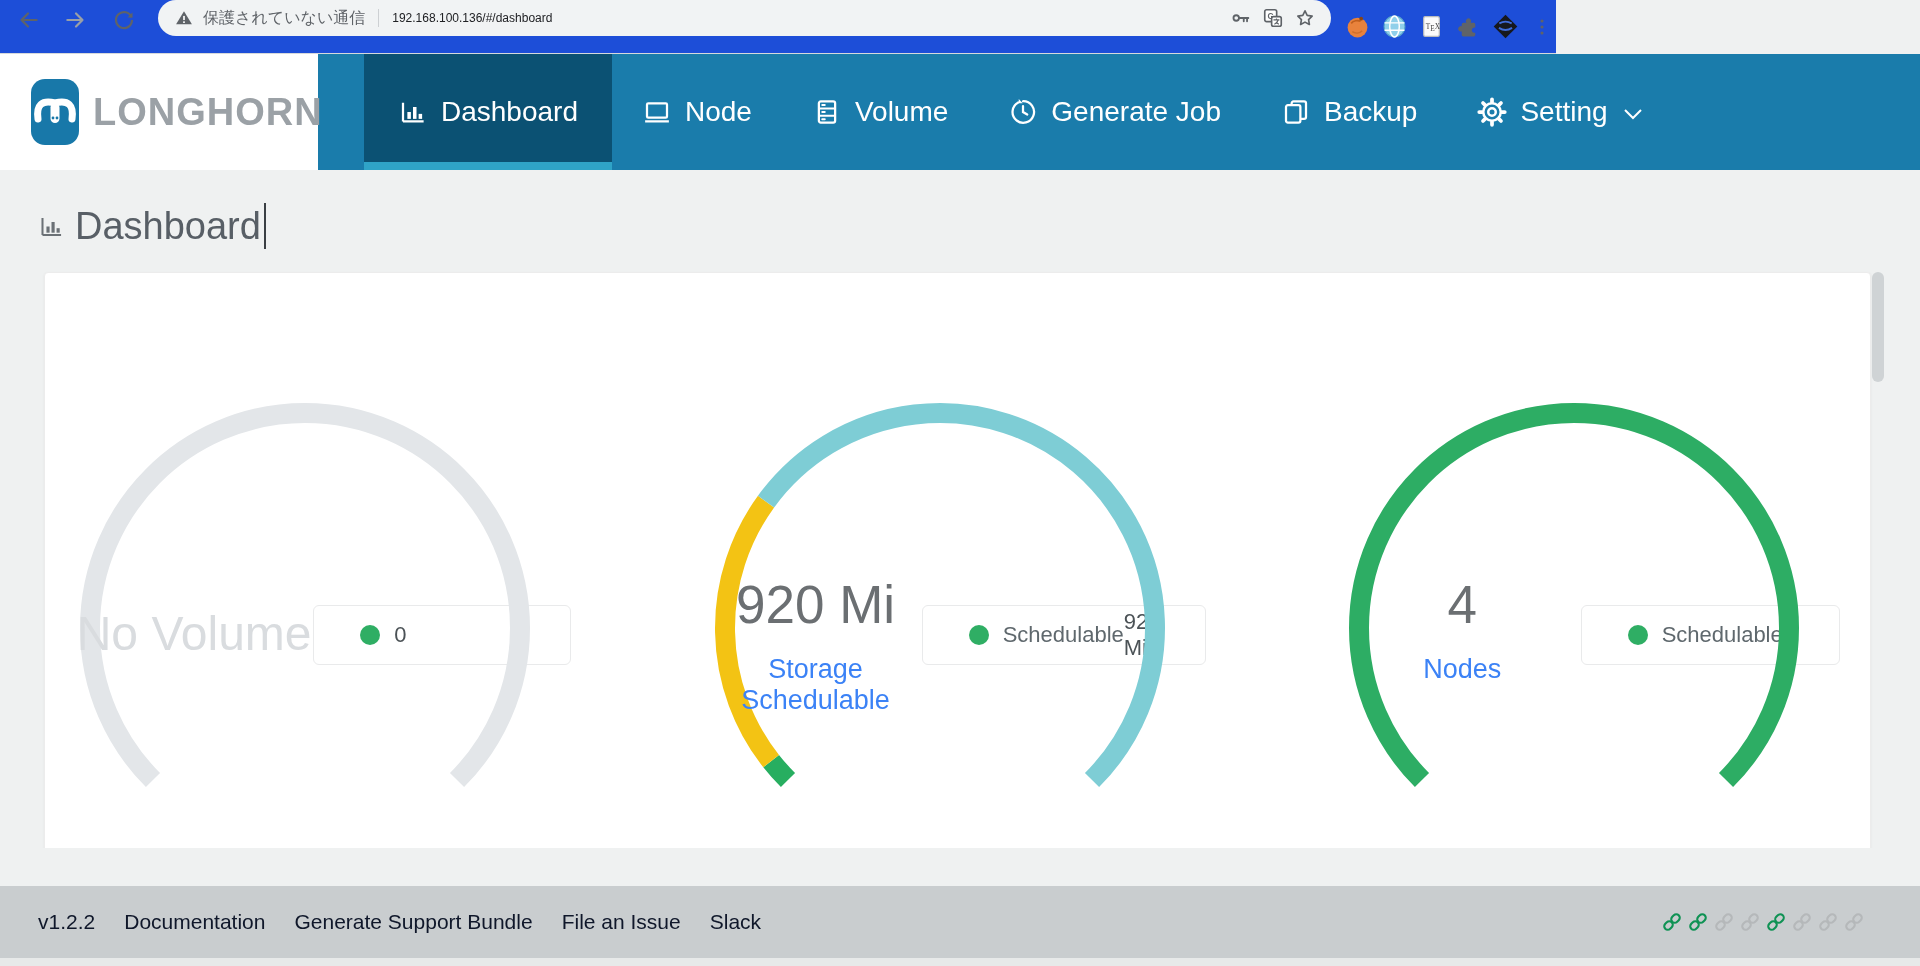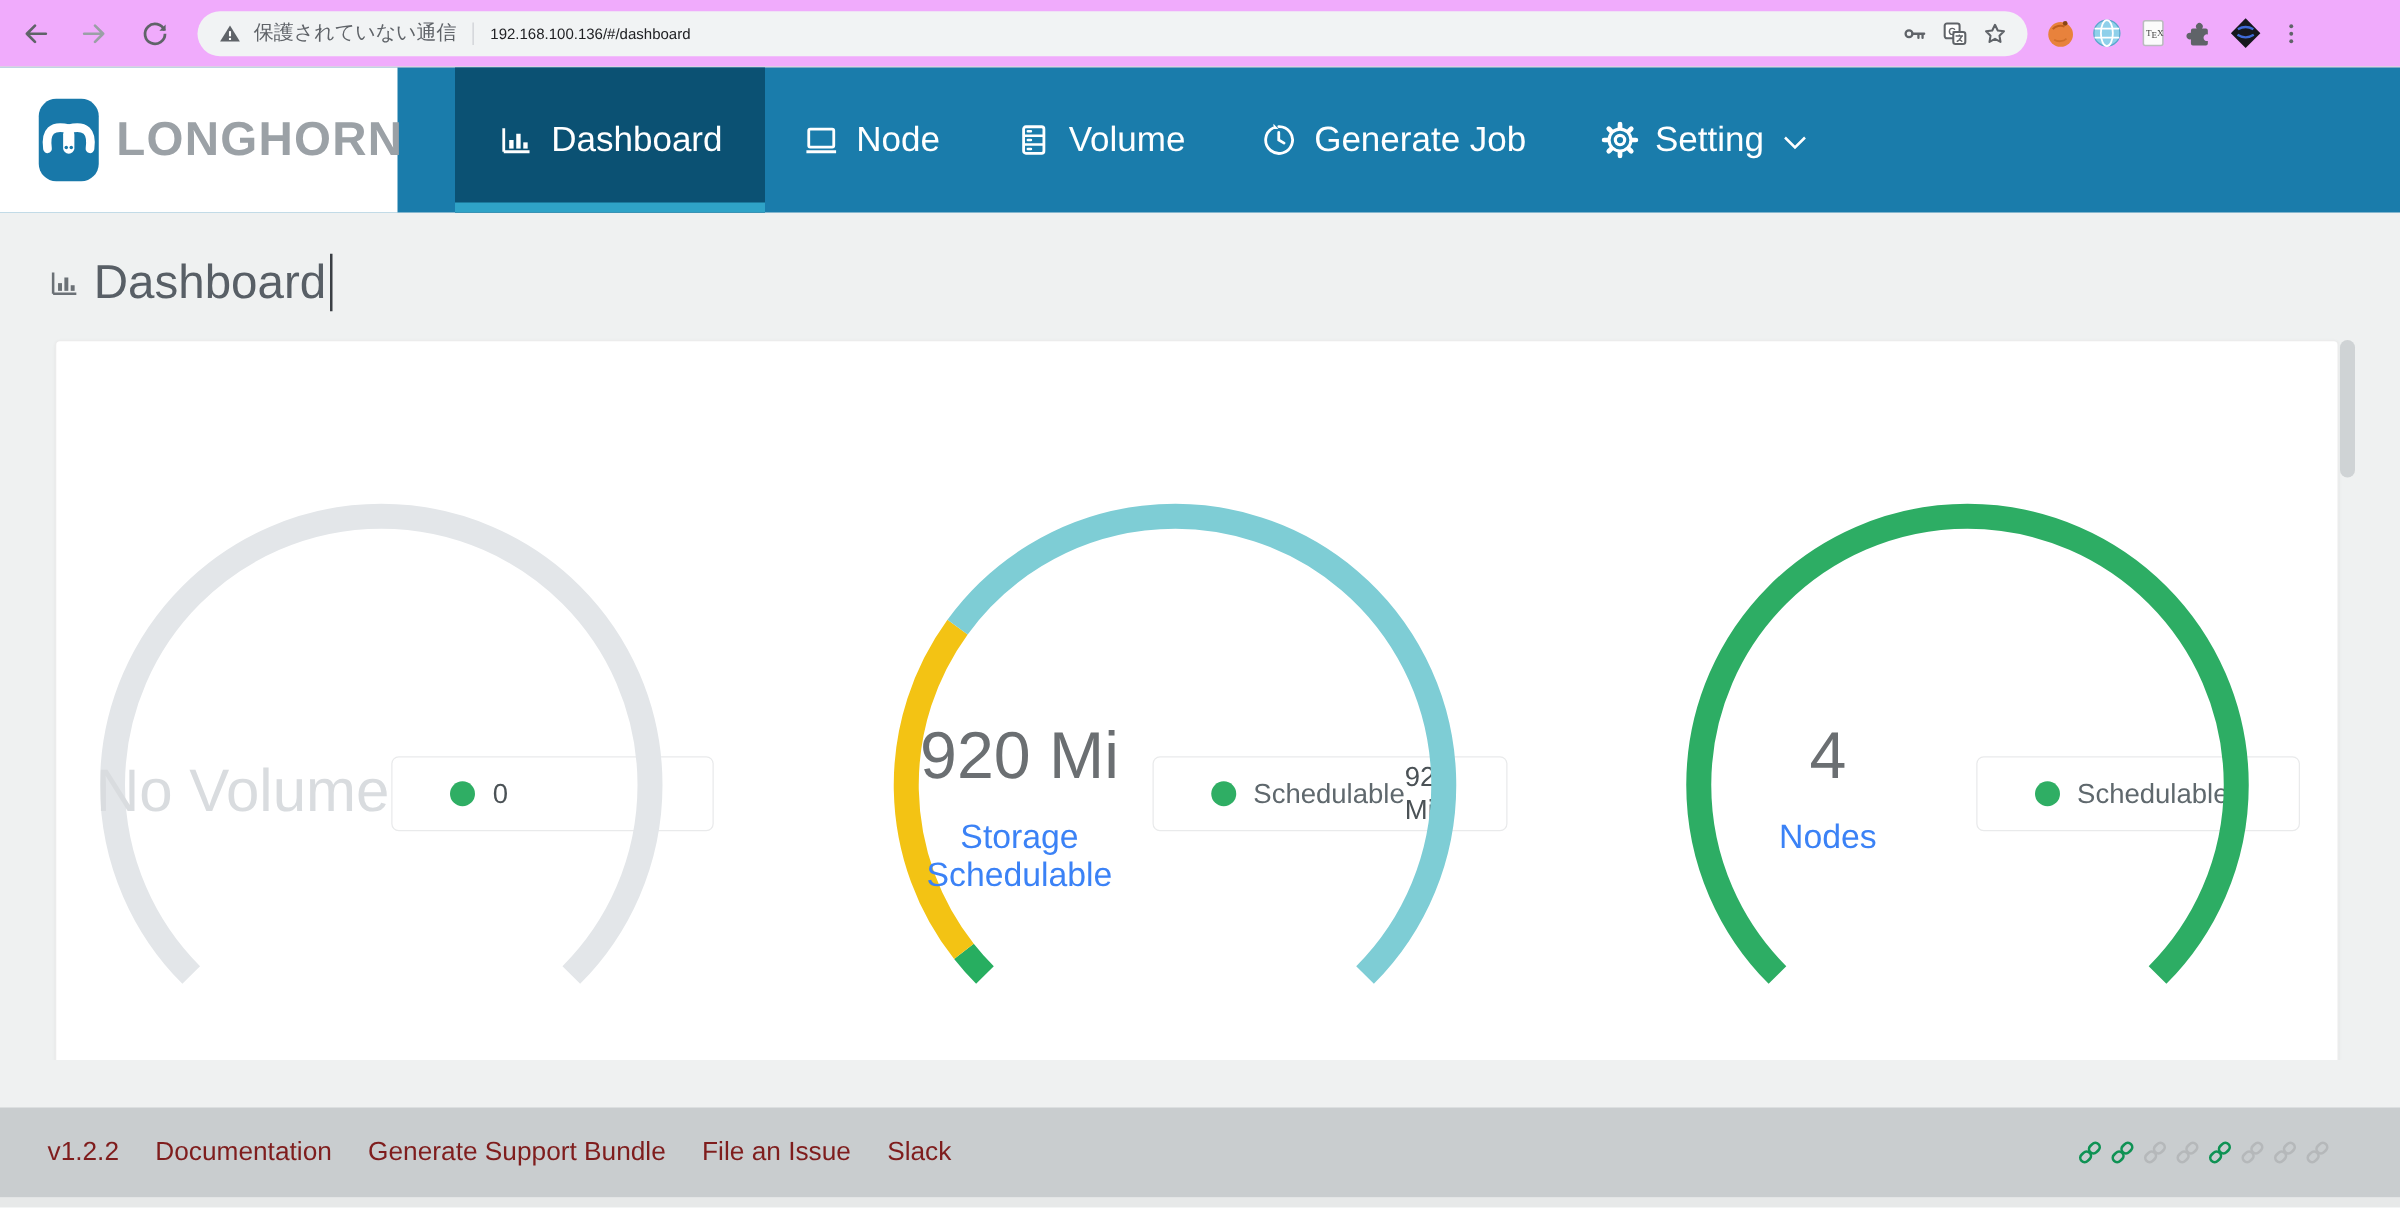--- a/index.html
+++ b/index.html
@@ -1,21 +1,21 @@
 <!DOCTYPE html>
 <html><head>
 <meta charset="utf-8">
 <style>
   * { margin:0; padding:0; box-sizing:border-box; }
   html,body { width:1920px; height:966px; overflow:hidden; }
   body { position:relative; background:#eff1f1; font-family:"Liberation Sans", sans-serif; }
 
   
-  .browser-bar { position:absolute; top:0; left:0; width:1920px; height:54px;
-    background:#f0abfc; border-bottom:1px solid #d6d9dc; display:flex; align-items:center; }
+  .browser-bar { position:absolute; top:0; left:0; width:1556px; height:54px;
+    background:#1d4ed8; border-bottom:1px solid #d6d9dc; display:flex; }
   .nav-btn { width:40px; height:40px; display:flex; align-items:center; justify-content:center;
     border-radius:50%; margin-left:8px; cursor:pointer; flex:0 0 auto; }
   .omnibox { height:36px; background:#f1f3f4; border-radius:18px; margin-left:14px;
     width:1464px; display:flex; align-items:center; padding:0 10px 0 16px; }
   .omni-sec-label { font-size:16px; color:#5f6368; margin-left:9px; white-space:nowrap; }
   .omni-sep { width:1px; height:18px; background:#cdd0d3; margin:0 13px; }
   .omni-url { font-size:12px; color:#202124; white-space:nowrap; flex:1; }
   .omni-icon-btn { width:32px; height:32px; display:flex; align-items:center; justify-content:center;
     border-radius:50%; cursor:pointer; flex:0 0 auto; }
   .ext-area { display:flex; align-items:center; margin-left:12px; gap:9px; }
@@ -59,21 +59,21 @@
   .legend-label { font-size:22px; color:#5f686d; flex:1; }
   .legend-value { font-size:22px; color:#4b5256; }
 
   .scroll-thumb { position:absolute; top:272px; left:1872px; width:12px; height:110px;
     background:#cfd3d5; border-radius:6px; cursor:pointer; }
 
   
   .app-footer { position:absolute; top:886px; left:0; width:1920px; height:72px;
     background:#c9cdcf; display:flex; align-items:center; padding:0 55px 0 38px; }
   .footer-links { display:flex; align-items:center; gap:29px; }
-  .footer-link { font-size:21px; color:#7f1d1d; text-decoration:none; cursor:pointer; white-space:nowrap; }
+  .footer-link { font-size:21px; color:#0f172a; text-decoration:none; cursor:pointer; white-space:nowrap; }
   .footer-spacer { flex:1; }
   .event-links { display:flex; align-items:center; gap:4px; }
   .event-links svg { cursor:pointer; }
   .footer-strip { position:absolute; top:958px; left:0; width:1920px; height:8px; background:#e7e9e9; }
 </style>
 </head>
 <body>
 
 <div class="browser-bar">
   <div class="nav-btn">
@@ -205,20 +205,27 @@
     <div class="nav-item">
       <svg width="30" height="30" viewBox="0 0 24 24">
         <path d="M8.2 4.4 A8.6 8.6 0 1 0 12 3.4" stroke="#ffffff" stroke-width="1.8" fill="none" stroke-linecap="round"></path>
         <path d="M8.6 1.6v3.4h3.2z" fill="#ffffff"></path>
         <path d="M12 7.2V12l3.4 2" stroke="#ffffff" stroke-width="1.8" fill="none" stroke-linecap="round"></path>
       </svg>
       <span>Generate Job</span>
     </div>
     <div class="nav-item">
       <svg width="30" height="30" viewBox="0 0 24 24">
+        <rect x="8.5" y="3.5" width="11.5" height="14" rx="1.5" stroke="#ffffff" stroke-width="1.8" fill="none"></rect>
+        <rect x="4" y="6.5" width="11.5" height="14" rx="1.5" stroke="#ffffff" stroke-width="1.8" fill="#1a7cab"></rect>
+      </svg>
+      <span>Backup</span>
+    </div>
+    <div class="nav-item">
+      <svg width="30" height="30" viewBox="0 0 24 24">
         <g stroke="#ffffff" stroke-width="3" stroke-linecap="round">
           <path d="M12 1.8v2.4M12 19.8v2.4M1.8 12h2.4M19.8 12h2.4M4.8 4.8l1.7 1.7M17.5 17.5l1.7 1.7M4.8 19.2l1.7-1.7M17.5 6.5l1.7-1.7"></path>
         </g>
         <circle cx="12" cy="12" r="7" stroke="#ffffff" stroke-width="2" fill="#1a7cab"></circle>
         <circle cx="12" cy="12" r="3" stroke="#ffffff" stroke-width="2" fill="none"></circle>
       </svg>
       <span>Setting</span>
       <svg class="chev" width="20" height="13" viewBox="0 0 20 13">
         <path d="M2 2l8 8 8-8" stroke="#ffffff" stroke-width="2" fill="none"></path>
       </svg>

